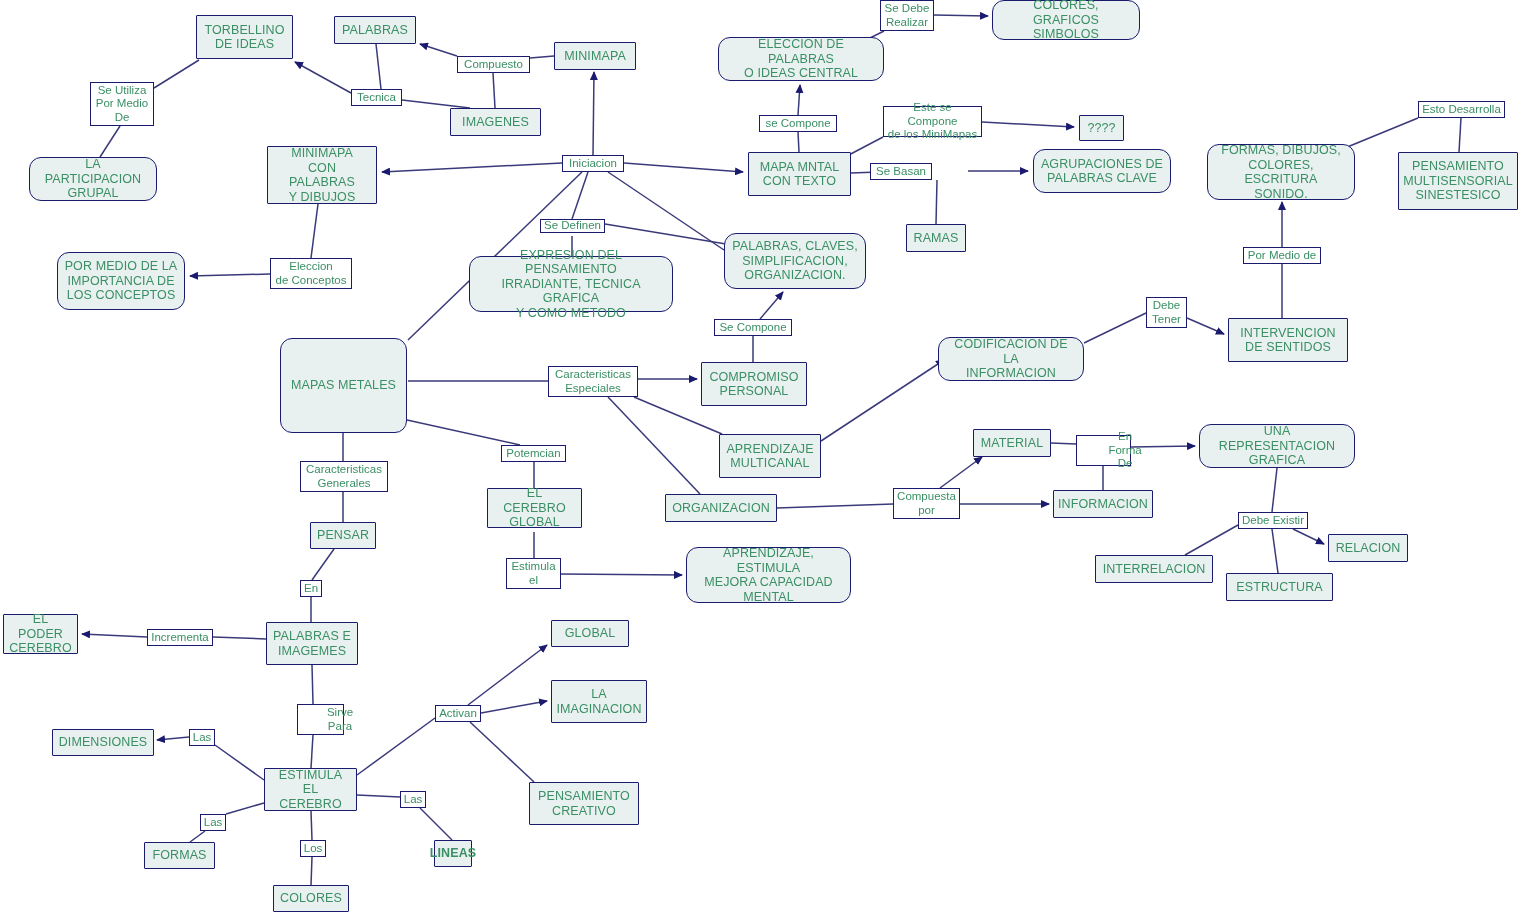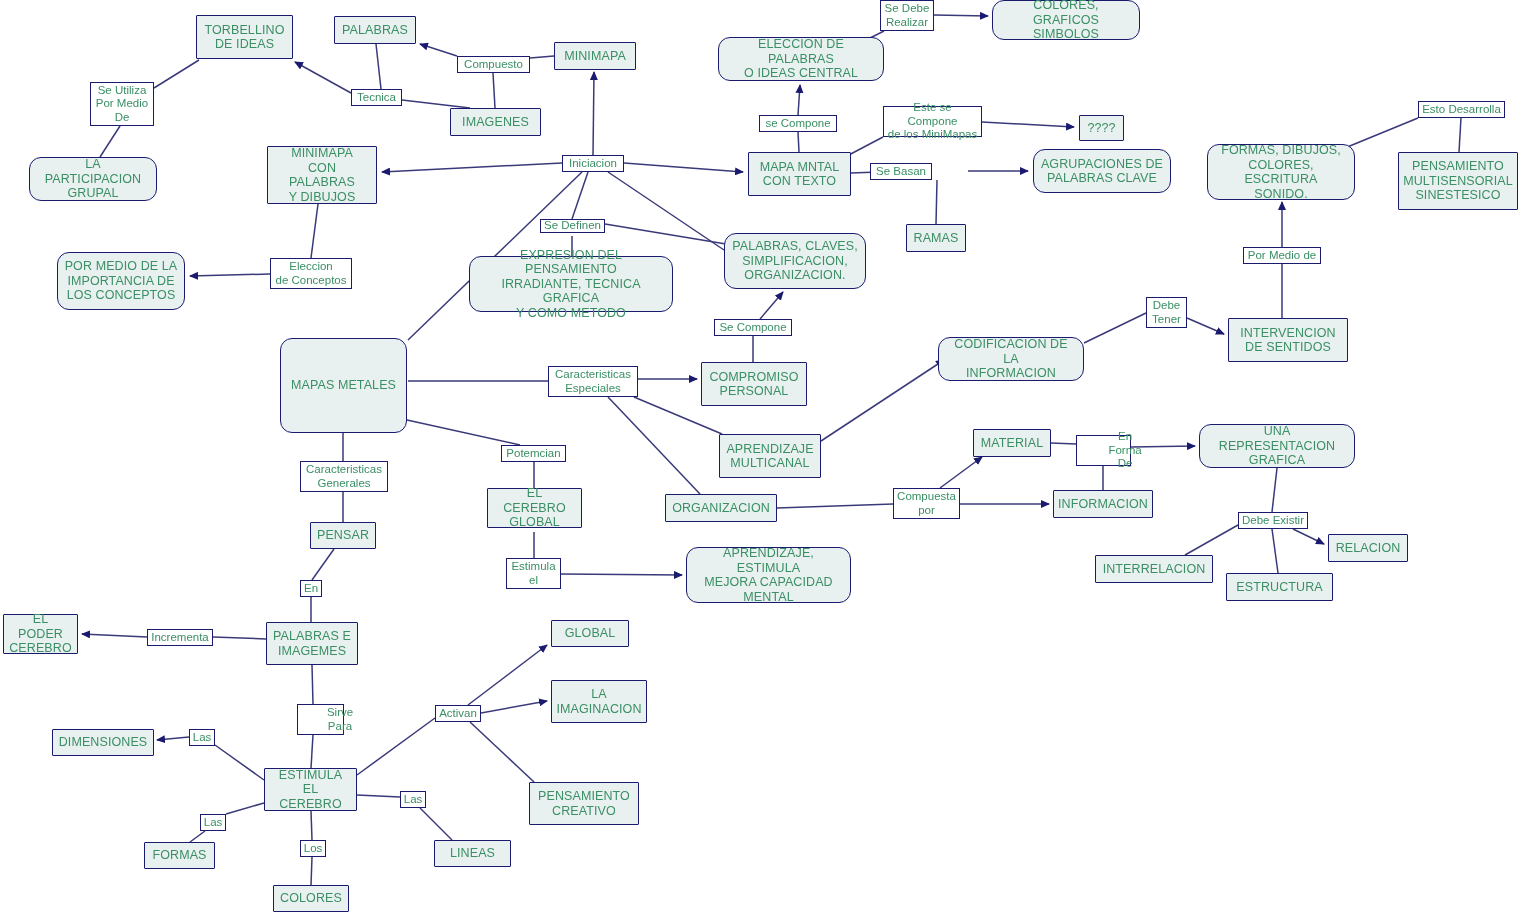--- a/index.html
+++ b/index.html
@@ -195,21 +195,21 @@
 IMAGEMES</div>
       <div class="node" style="left: 551px; top: 620px; width: 78px; height: 27px;">GLOBAL</div>
       <div class="node" style="left: 551px; top: 680px; width: 96px; height: 43px;">LA
 IMAGINACION</div>
       <div class="node" style="left: 52px; top: 729px; width: 102px; height: 27px;">DIMENSIONES</div>
       <div class="node" style="left: 264px; top: 768px; width: 93px; height: 43px;">ESTIMULA EL
 CEREBRO</div>
       <div class="node" style="left: 529px; top: 782px; width: 110px; height: 43px;">PENSAMIENTO
 CREATIVO</div>
       <div class="node" style="left: 144px; top: 842px; width: 71px; height: 27px;">FORMAS</div>
-      <div class="node" style="left: 434px; top: 840px; width: 77px; height: 27px;">LINEAS</div>
+      <div class="node" style="left: 434px; top: 840px; width: 38px; height: 27px; font-weight: bold;">LINEAS</div>
       <div class="node" style="left: 273px; top: 885px; width: 76px; height: 27px;">COLORES</div>
     </div>
   <div id="label-layer">
       <div class="lbl" style="left: 90px; top: 82px; width: 64px; height: 44px;">Se Utiliza
 Por Medio
 De</div>
       <div class="lbl" style="left: 351px; top: 89px; width: 51px; height: 17px;">Tecnica</div>
       <div class="lbl" style="left: 457px; top: 56px; width: 73px; height: 17px;">Compuesto</div>
       <div class="lbl" style="left: 270px; top: 258px; width: 82px; height: 31px;">Eleccion
 de Conceptos</div>

